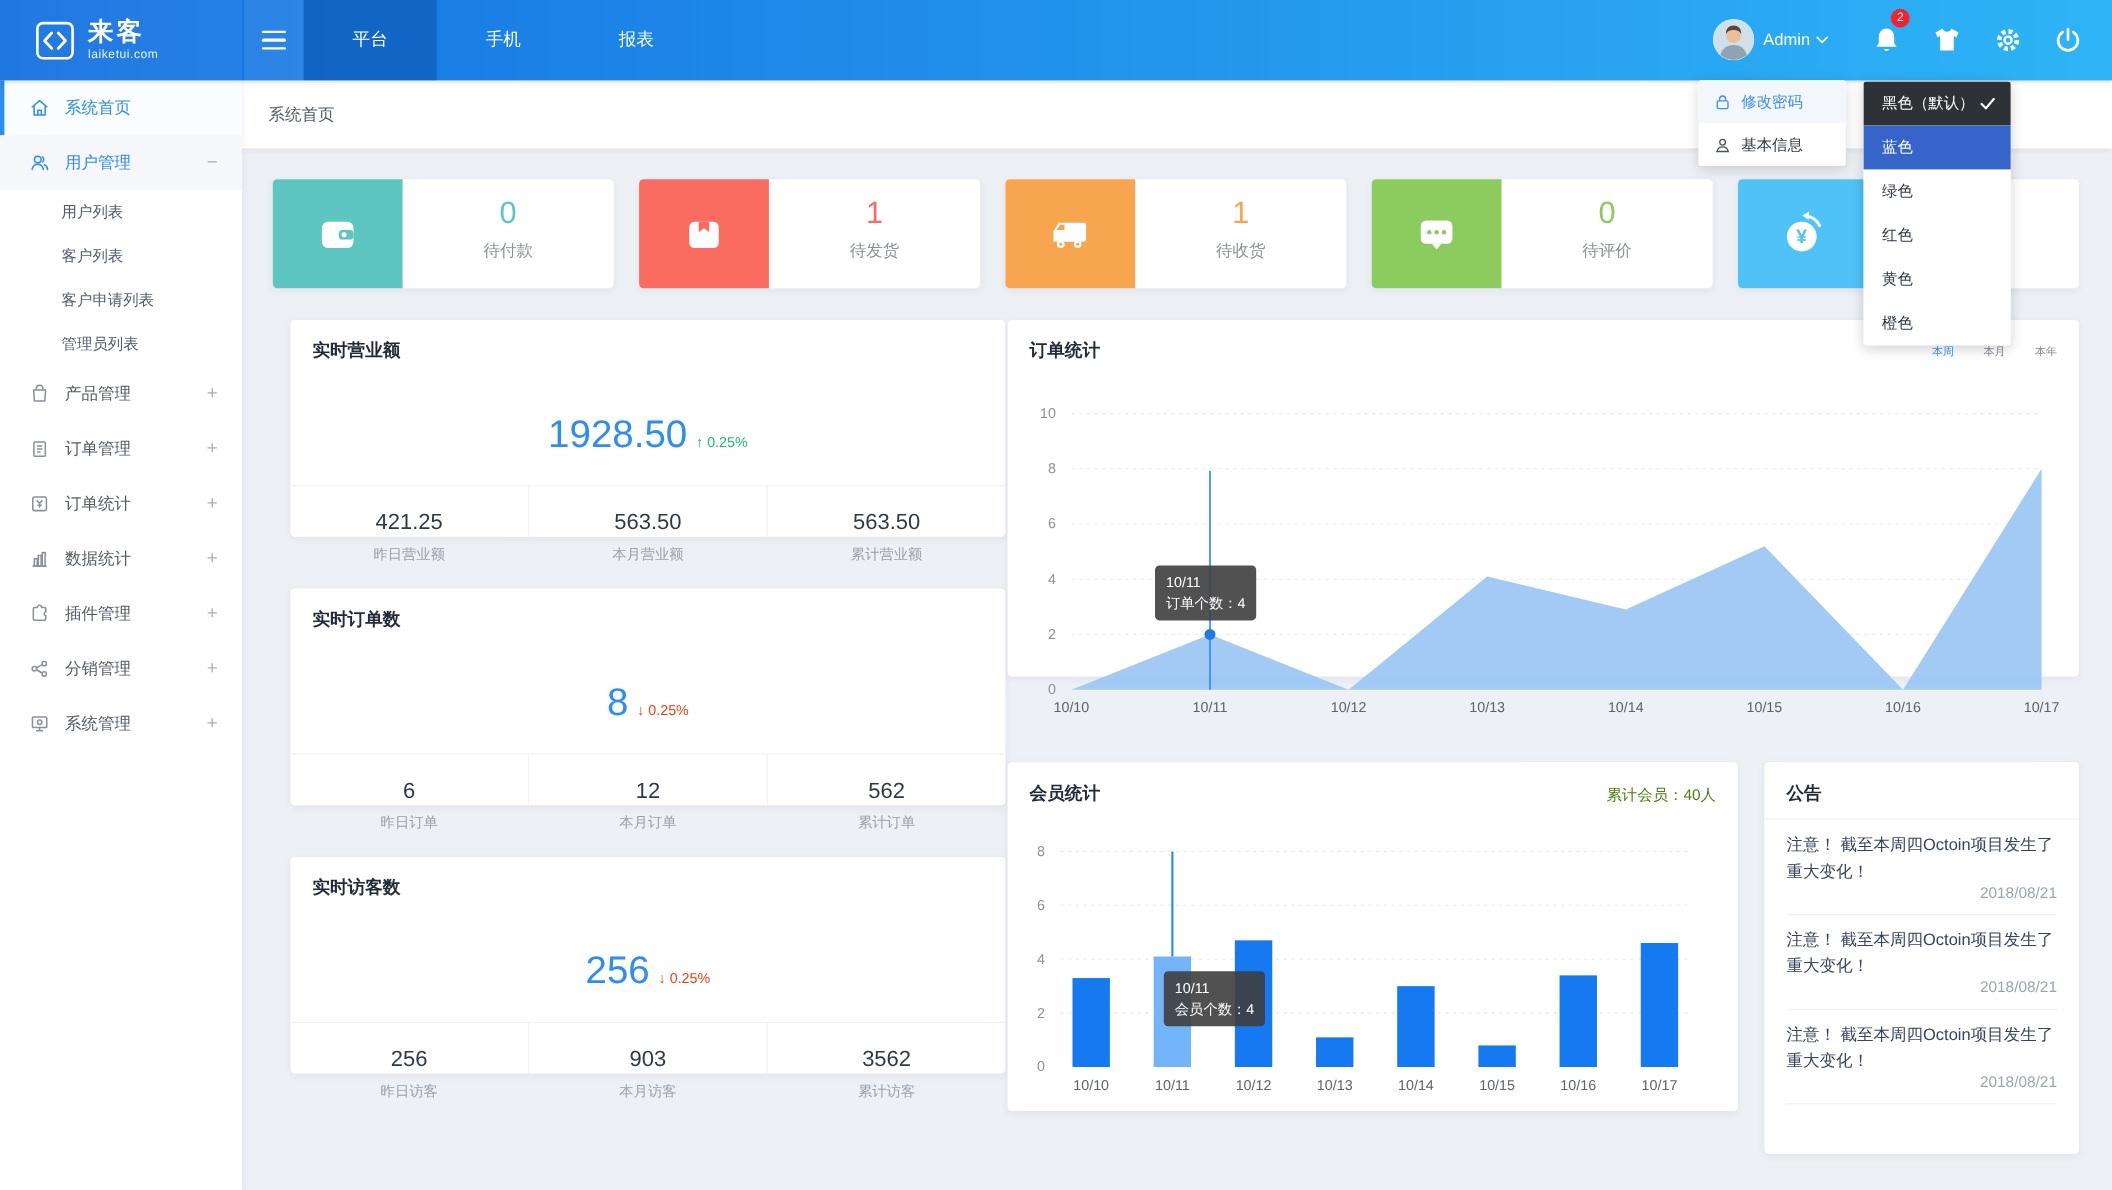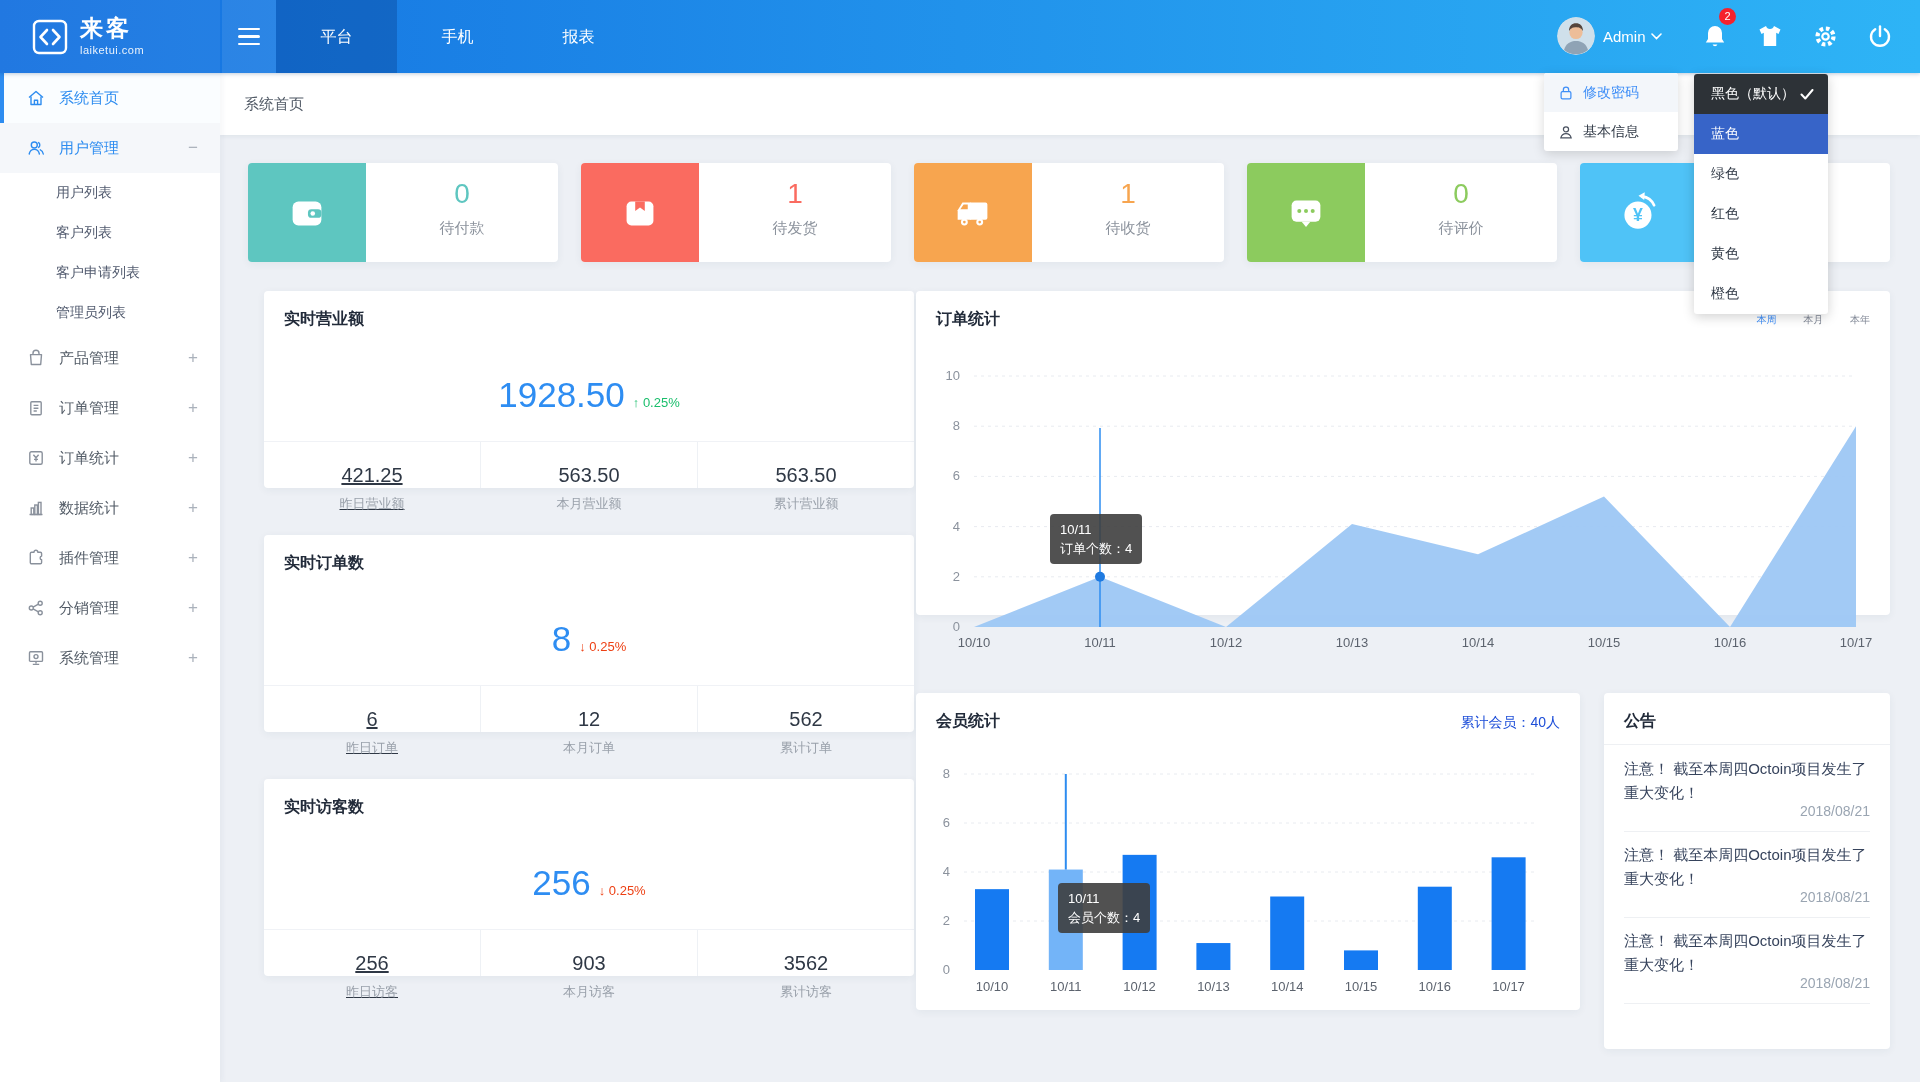--- a/index.html
+++ b/index.html
@@ -72,28 +72,28 @@
   .panel{position:absolute;background:#fff;border-radius:4px;box-shadow:0 2px 8px rgba(40,60,90,.06);}
   .p-title{position:absolute;left:20px;top:18px;font-size:16px;font-weight:bold;color:#222b3a;}
 
   .rt-panel{left:248px;width:650px;height:197px;margin-left:16px;}
   .rt-big{position:absolute;left:0;right:0;top:84px;text-align:center;}
   .rt-big .n{font-size:35px;color:#2e8df2;}
   .rt-big .t{font-size:13px;margin-left:8px;}
   .t-up{color:#19be6b;} .t-down{color:#ed4014;}
   .rt-stats{position:absolute;left:0;right:0;top:150px;bottom:0;display:flex;border-top:1px solid #f0f2f6;}
   .rt-col{flex:1;text-align:center;border-left:1px solid #eef1f5;}
-  .rt-col:first-child{border-left:none;text-decoration:underline;}
+  .rt-col:first-child{border-left:none;}
   .rt-val{font-size:20px;color:#2f3845;margin-top:22px;}
   .rt-lbl{font-size:13px;color:#99a0aa;margin-top:8px;}
 
   .chart-tabs{position:absolute;right:20px;top:22px;font-size:10px;color:#818896;}
   .chart-tabs span{margin-left:24px;cursor:pointer;}
   .chart-tabs span.on{color:#3e8ef7;}
-  .mem-sum{position:absolute;right:20px;top:21px;font-size:14px;color:#1d4ed8;}
+  .mem-sum{position:absolute;right:20px;top:21px;font-size:14px;color:#4d7c0f;}
 
   .tooltip{position:absolute;background:rgba(62,62,62,.9);border-radius:4px;color:#fff;font-size:13px;
            padding:6px 10px;line-height:19px;z-index:20;white-space:nowrap;}
 
   
   .notice-div{position:absolute;left:0;right:0;top:51px;height:1px;background:#eef0f3;}
   .notice-item{position:absolute;left:20px;right:20px;height:86px;border-bottom:1px solid #eef0f3;cursor:pointer;}
   .notice-txt{font-size:15px;color:#36435c;line-height:24px;padding-top:12px;}
   .notice-date{position:absolute;right:0;bottom:12px;font-size:14px;color:#9aa5b2;}
 </style>

